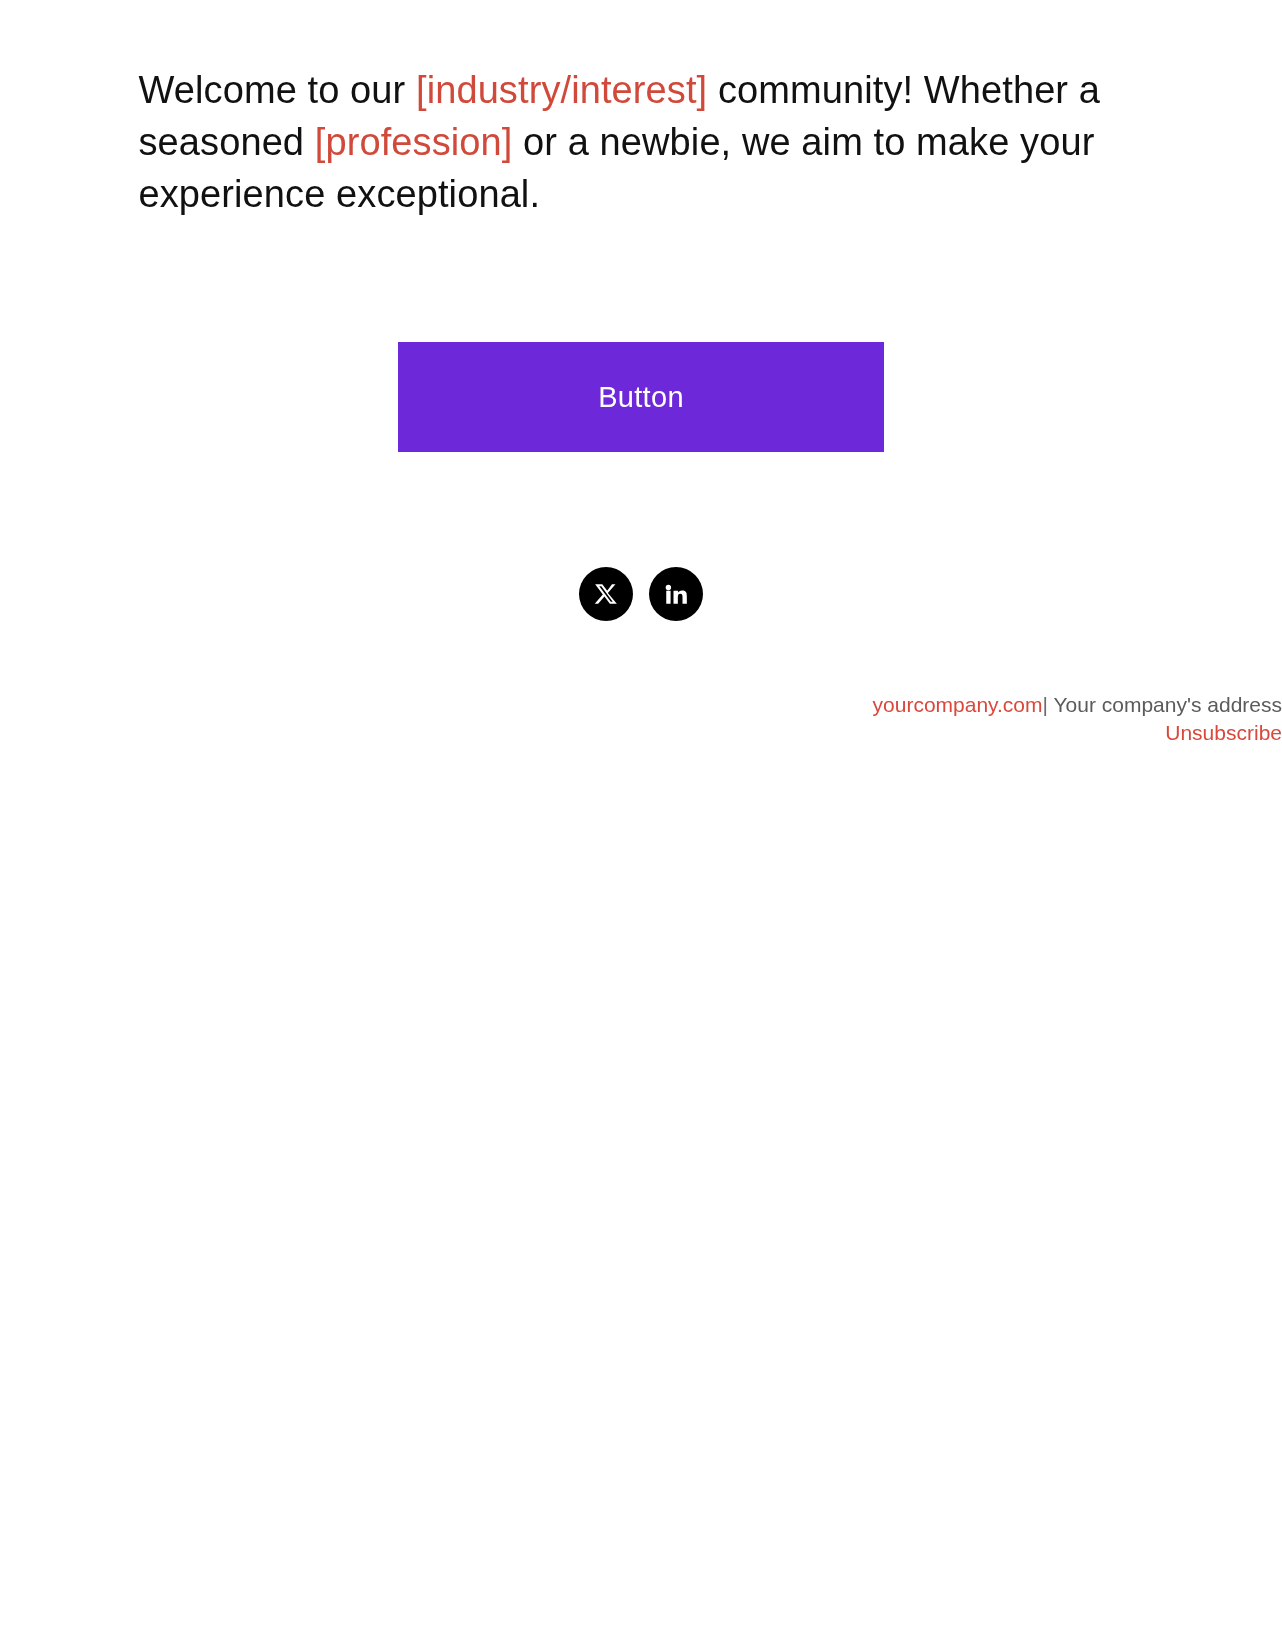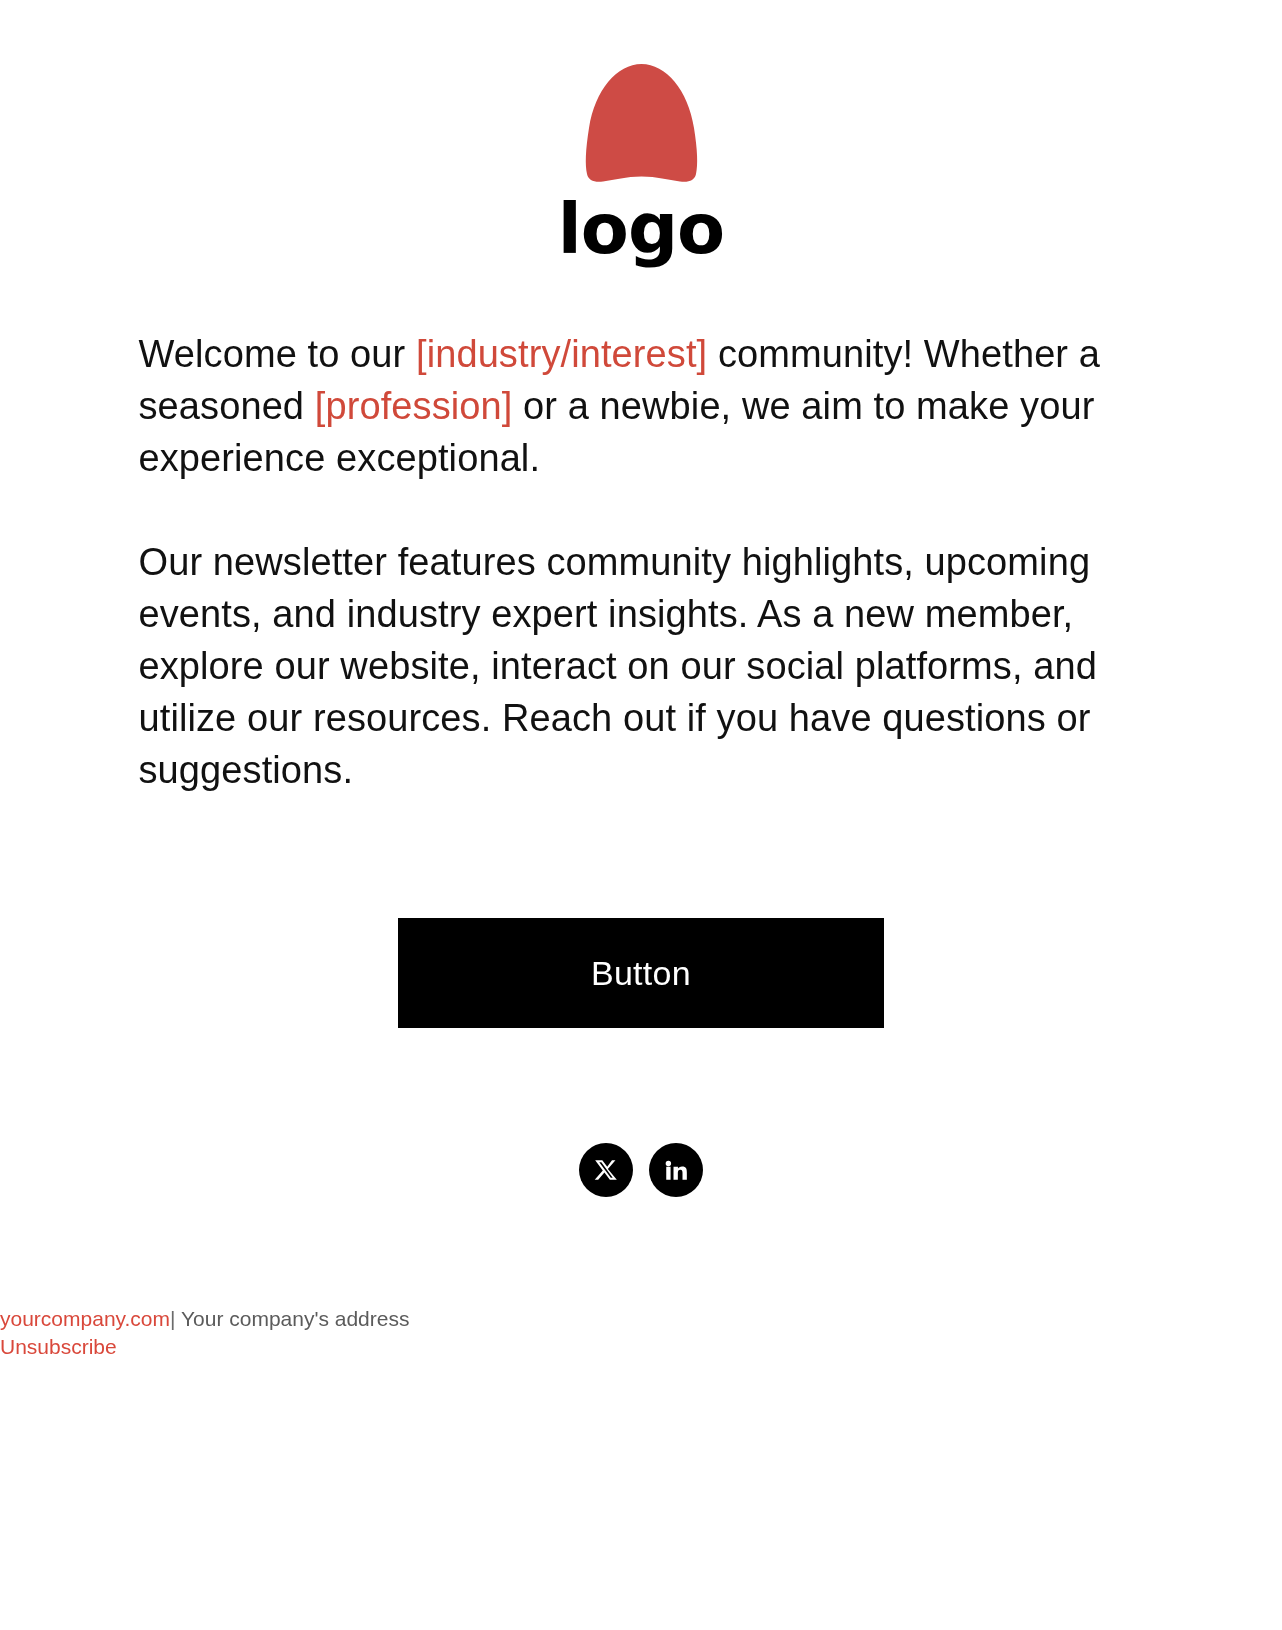--- a/index.html
+++ b/index.html
@@ -70,25 +70,25 @@
   
   .cta-zone {
     width: 100%;
     display: flex;
     justify-content: center;
     margin-top: 122px;
   }
   .cta-button {
     width: 486px;
     height: 110px;
-    background: #000000;
+    background: #6d28d9;
     color: #ffffff;
     border: none;
     font-family: "Liberation Sans", sans-serif;
-    font-size: 34px;
+    font-size: 29px;
     letter-spacing: 0.3px;
     display: flex;
     align-items: center;
     justify-content: center;
     cursor: pointer;
     padding: 0;
   }
 
   
   .social-zone {
@@ -104,60 +104,45 @@
     background: #000000;
     display: flex;
     align-items: center;
     justify-content: center;
     cursor: pointer;
   }
   .social-icon svg { display: block; }
 
   
   .footer {
-    margin-top: 108px;
+    margin-top: 70px;
     width: 100%;
-    text-align: left;
+    text-align: right;
     font-size: 21px;
     line-height: 28px;
     color: #5b5b5b;
   }
   .footer-line { display: block; white-space: nowrap; }
   .footer a, .flink {
     color: #d9483b;
     text-decoration: none;
     cursor: pointer;
   }
   .fmuted { color: #5b5b5b; }
   .fsep { color: #6b6b6b; }
 </style>
 </head>
 <body>
 
 <div class="email-wrap">
 
-  <div class="logo-block">
-    <svg class="logo-mark" viewBox="0 0 115 126" aria-hidden="true">
-      <path d="M57.5 2
-               C 82 2, 104 28, 110 66
-               C 113.5 88, 114 103, 112 112
-               C 110.5 118.5, 105 120.5, 96 119.5
-               C 84 118.2, 73 114.6, 57.5 114.6
-               C 42 114.6, 31 118.2, 19 119.5
-               C 10 120.5, 4.5 118.5, 3 112
-               C 1 103, 1.5 88, 5 66
-               C 11 28, 33 2, 57.5 2 Z" fill="#ce4b45"></path>
-    </svg>
-    <div class="logo-word">logo</div>
-  </div>
 
   <div class="body-copy">
     <p><span>Welcome to our </span><span class="hl">[industry/interest]</span><span> community! Whether a seasoned </span><span class="hl">[profession]</span><span> or a newbie, we aim to make your experience exceptional.</span></p>
 
-    <p>Our newsletter features community highlights, upcoming events, and industry expert insights. As a new member, explore our website, interact on our social platforms, and utilize our resources. Reach out if you have questions or suggestions.</p>
 
   </div>
 
   <div class="cta-zone">
     <button class="cta-button">Button</button>
   </div>
 
   <div class="social-zone">
     <a class="social-icon">
       <svg width="26" height="26" viewBox="0 0 24 24" aria-hidden="true">

